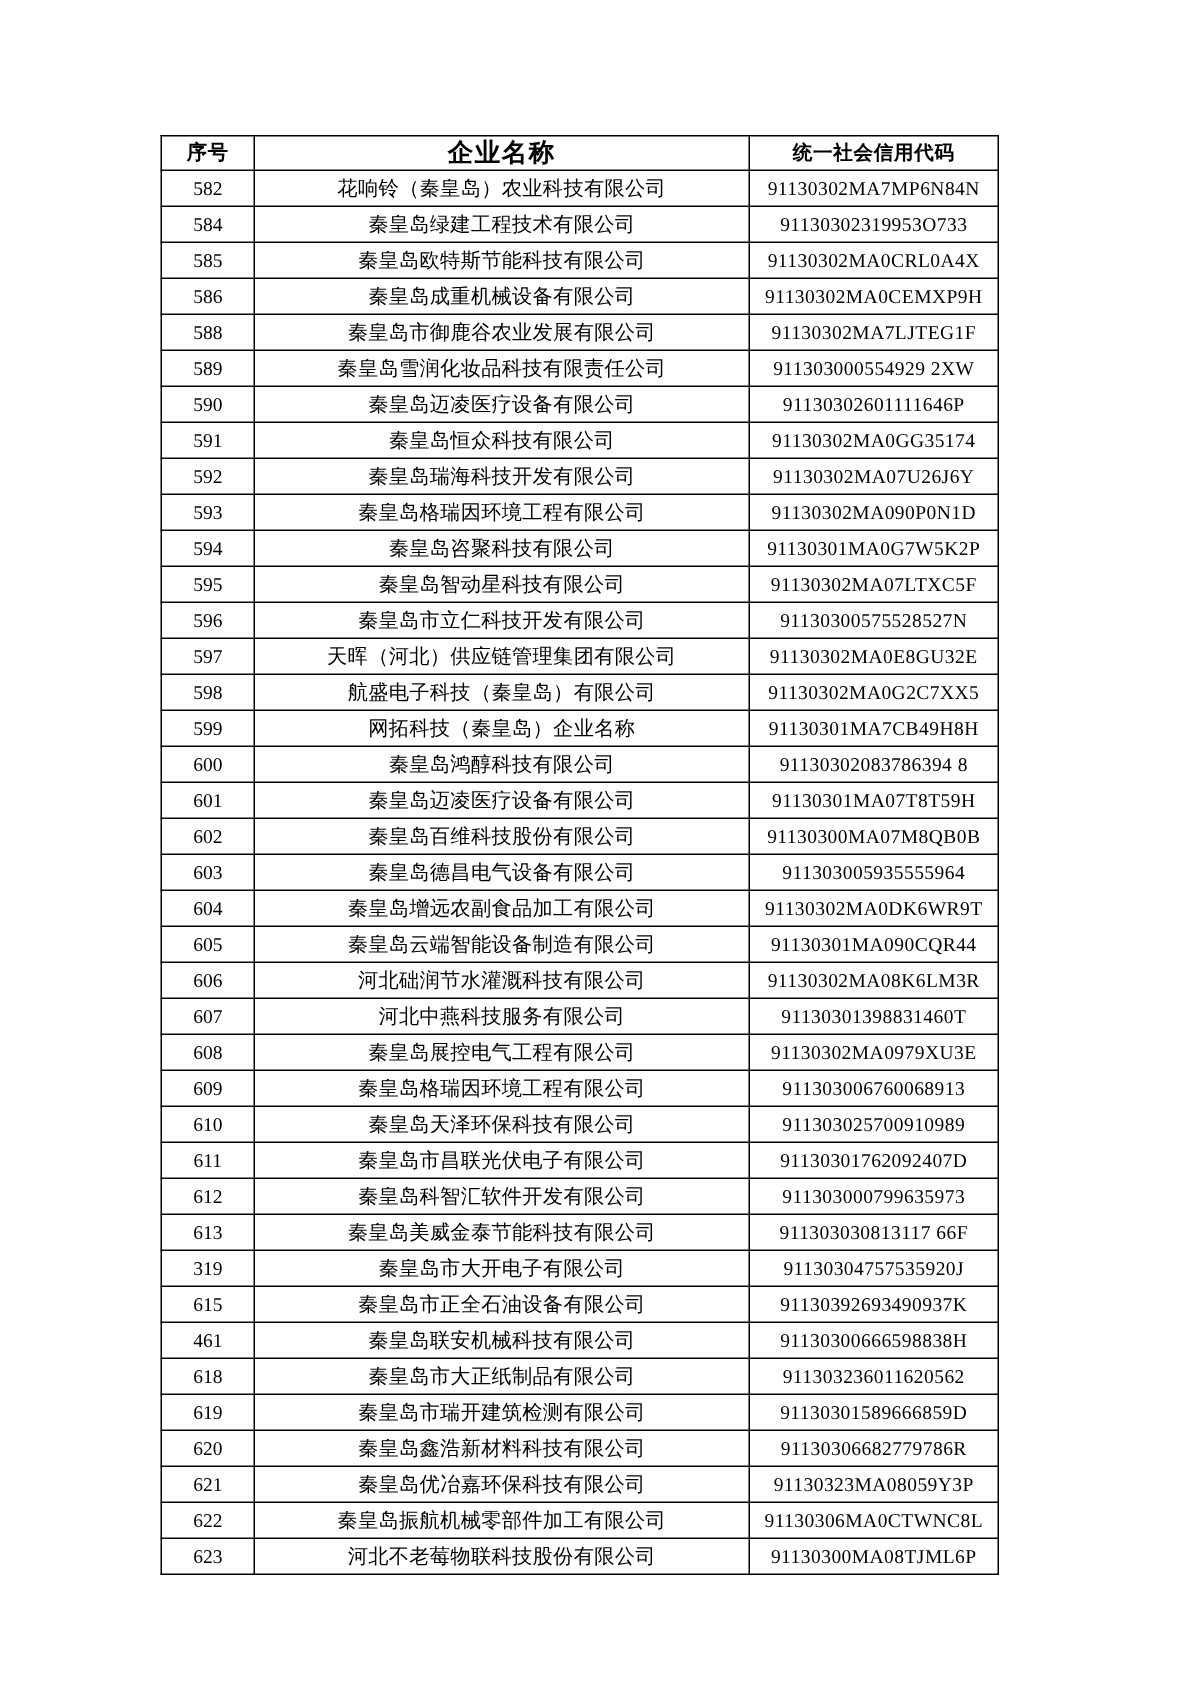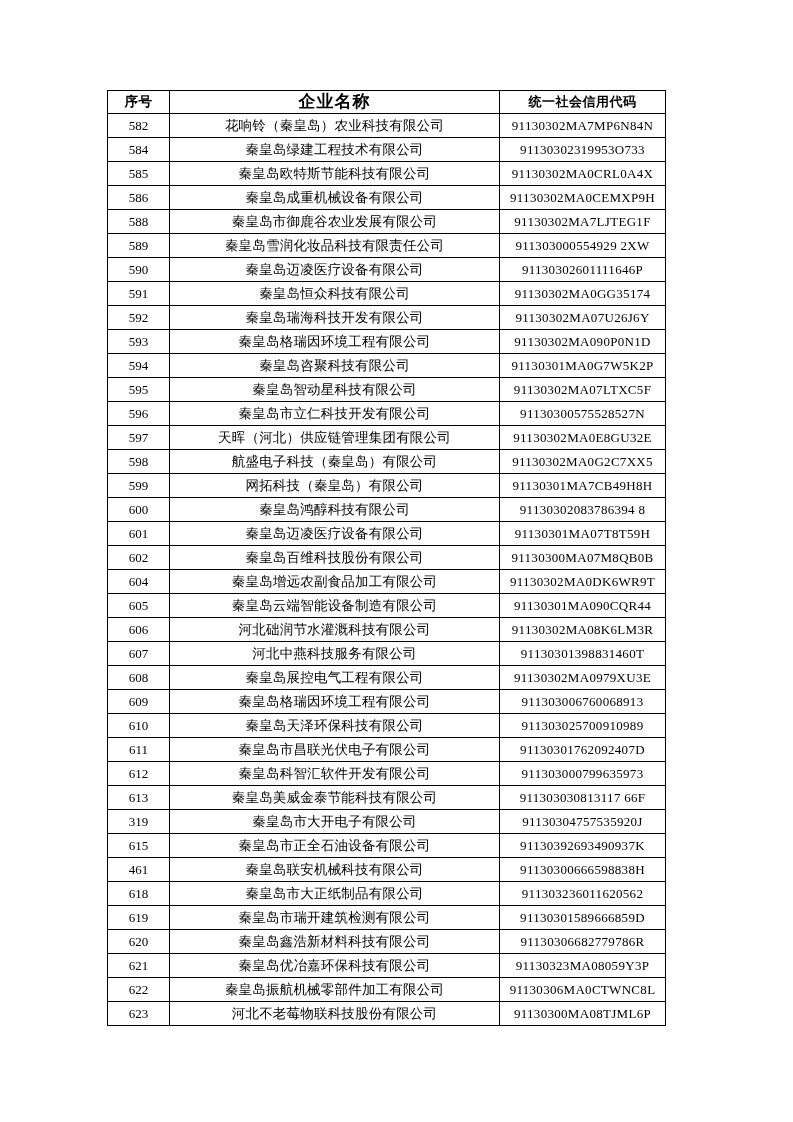--- a/index.html
+++ b/index.html
@@ -171,37 +171,42 @@
             <td class="cell-name">天晖（河北）供应链管理集团有限公司</td>
             <td class="cell-code">91130302MA0E8GU32E</td>
           </tr>
           <tr>
             <td class="cell-index">598</td>
             <td class="cell-name">航盛电子科技（秦皇岛）有限公司</td>
             <td class="cell-code">91130302MA0G2C7XX5</td>
           </tr>
           <tr>
             <td class="cell-index">599</td>
-            <td class="cell-name">网拓科技（秦皇岛）有限公司</td>
+            <td class="cell-name">网拓科技（秦皇岛）企业名称</td>
             <td class="cell-code">91130301MA7CB49H8H</td>
           </tr>
           <tr>
             <td class="cell-index">600</td>
             <td class="cell-name">秦皇岛鸿醇科技有限公司</td>
             <td class="cell-code">91130302083786394 8</td>
           </tr>
           <tr>
             <td class="cell-index">601</td>
             <td class="cell-name">秦皇岛迈凌医疗设备有限公司</td>
             <td class="cell-code">91130301MA07T8T59H</td>
           </tr>
           <tr>
             <td class="cell-index">602</td>
             <td class="cell-name">秦皇岛百维科技股份有限公司</td>
             <td class="cell-code">91130300MA07M8QB0B</td>
+          </tr>
+          <tr>
+            <td class="cell-index">603</td>
+            <td class="cell-name">秦皇岛德昌电气设备有限公司</td>
+            <td class="cell-code">911303005935555964</td>
           </tr>
           <tr>
             <td class="cell-index">604</td>
             <td class="cell-name">秦皇岛增远农副食品加工有限公司</td>
             <td class="cell-code">91130302MA0DK6WR9T</td>
           </tr>
           <tr>
             <td class="cell-index">605</td>
             <td class="cell-name">秦皇岛云端智能设备制造有限公司</td>
             <td class="cell-code">91130301MA090CQR44</td>

